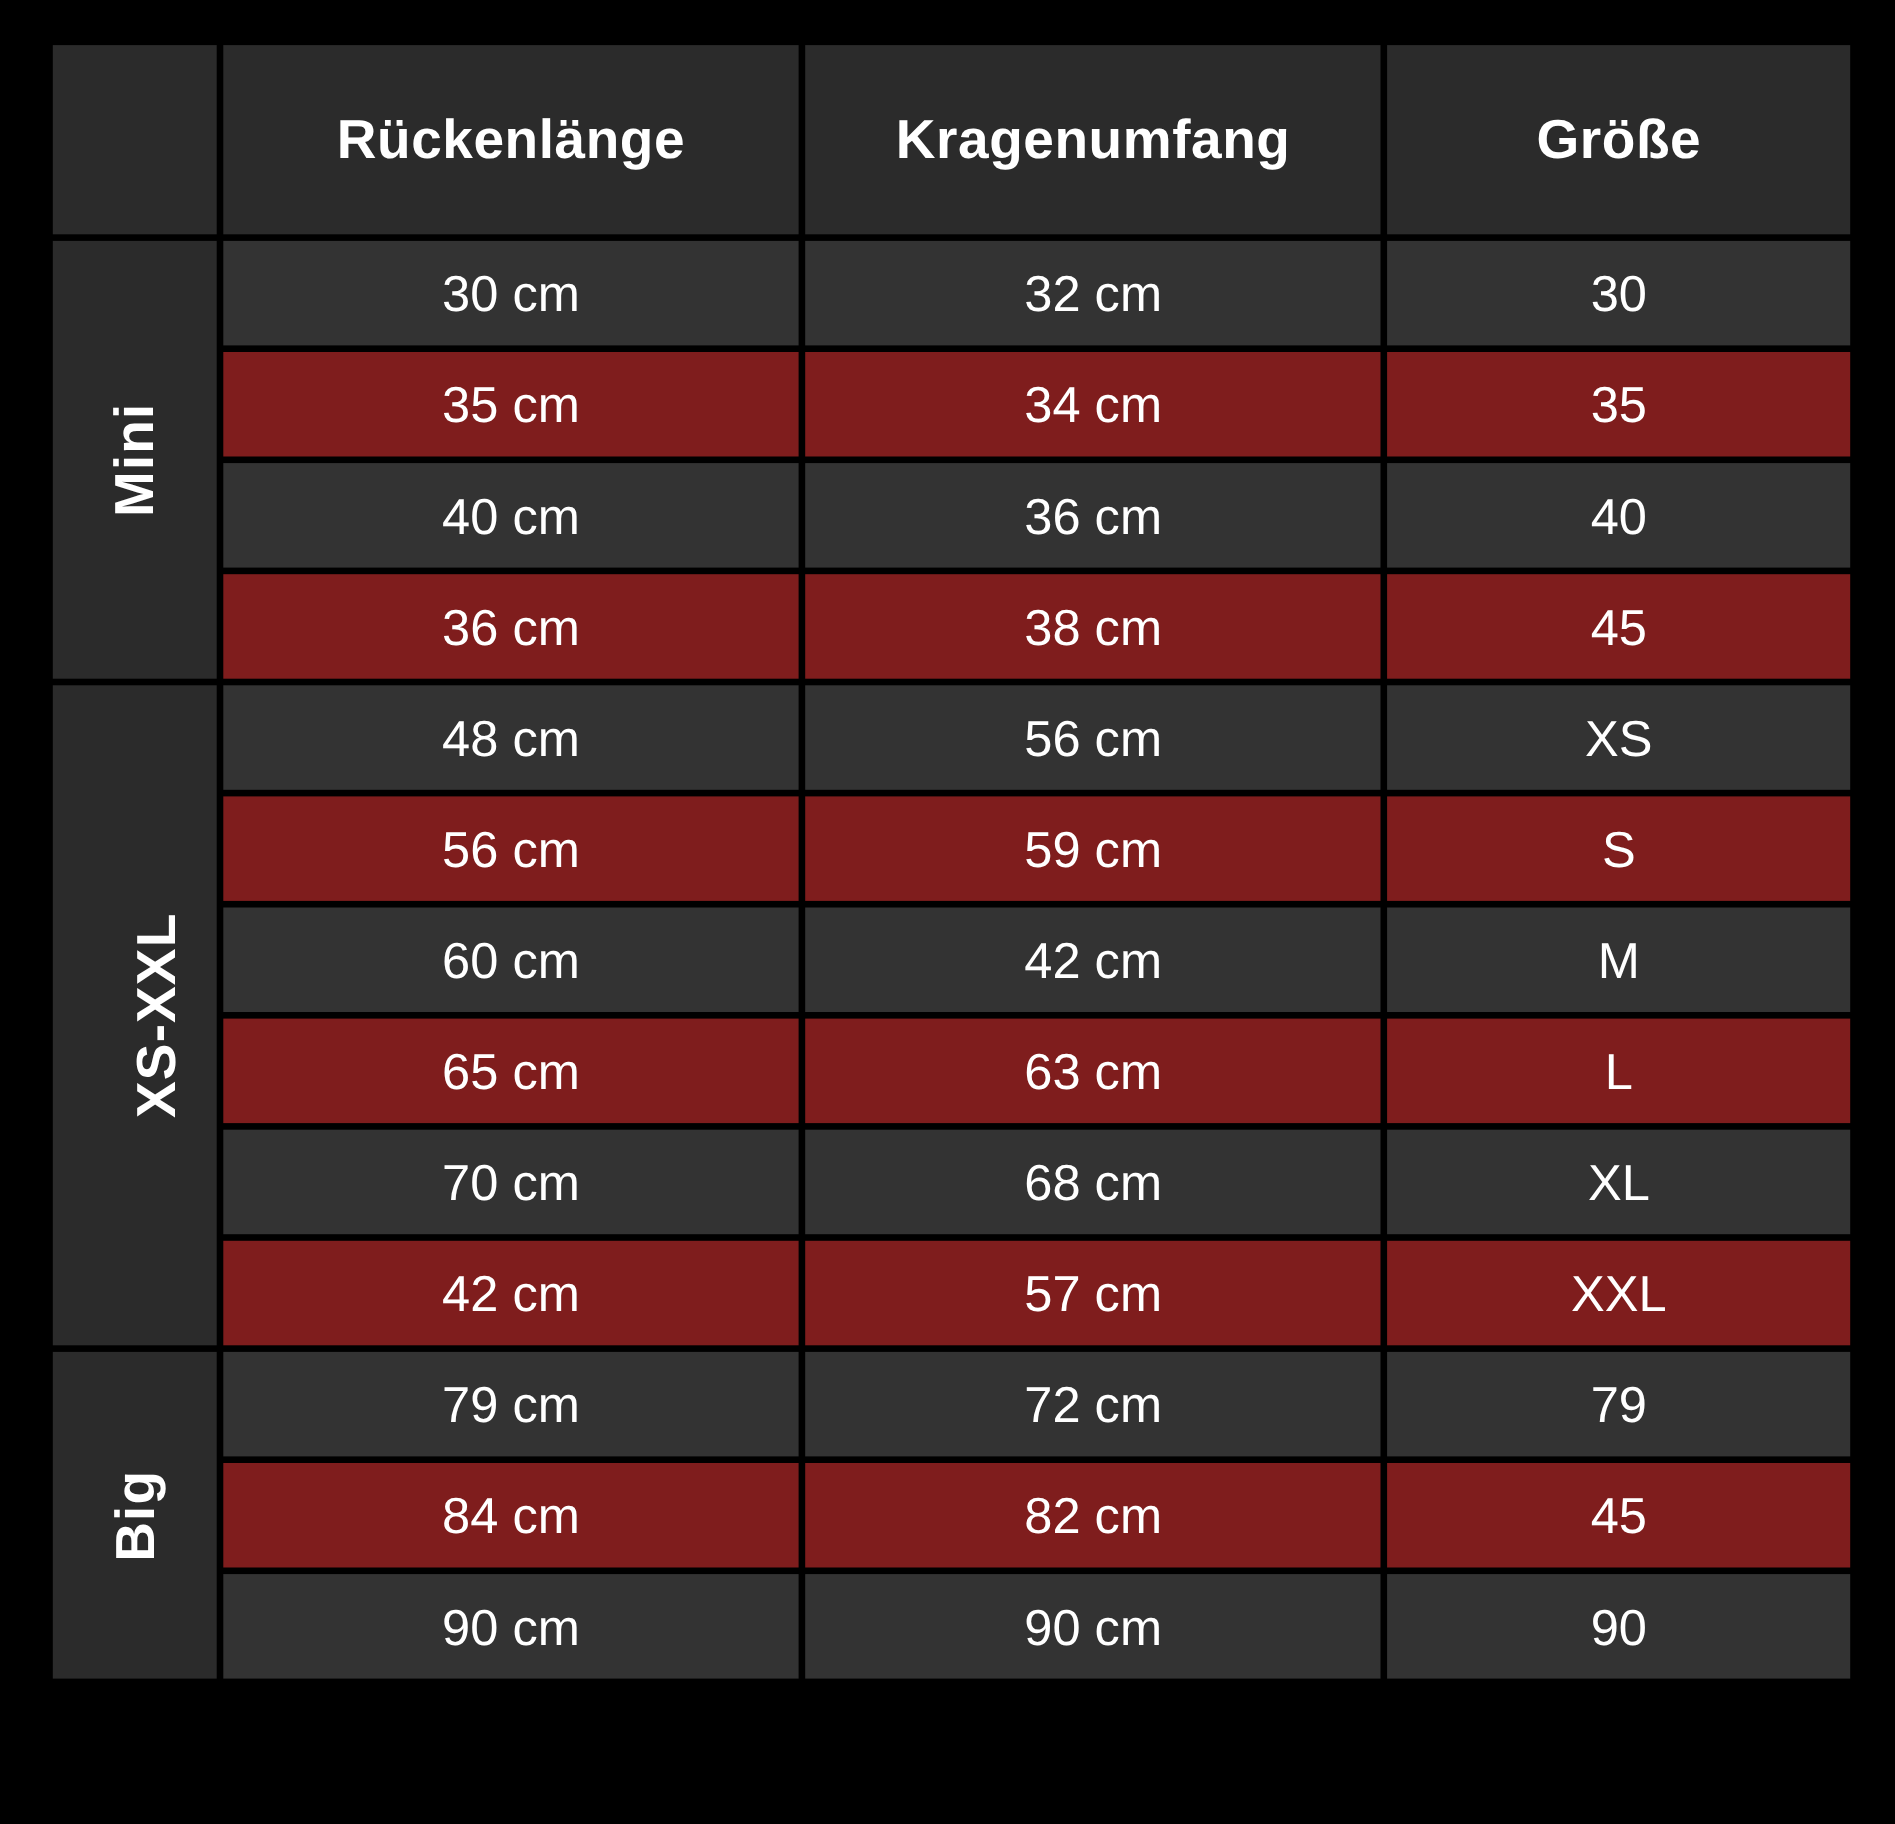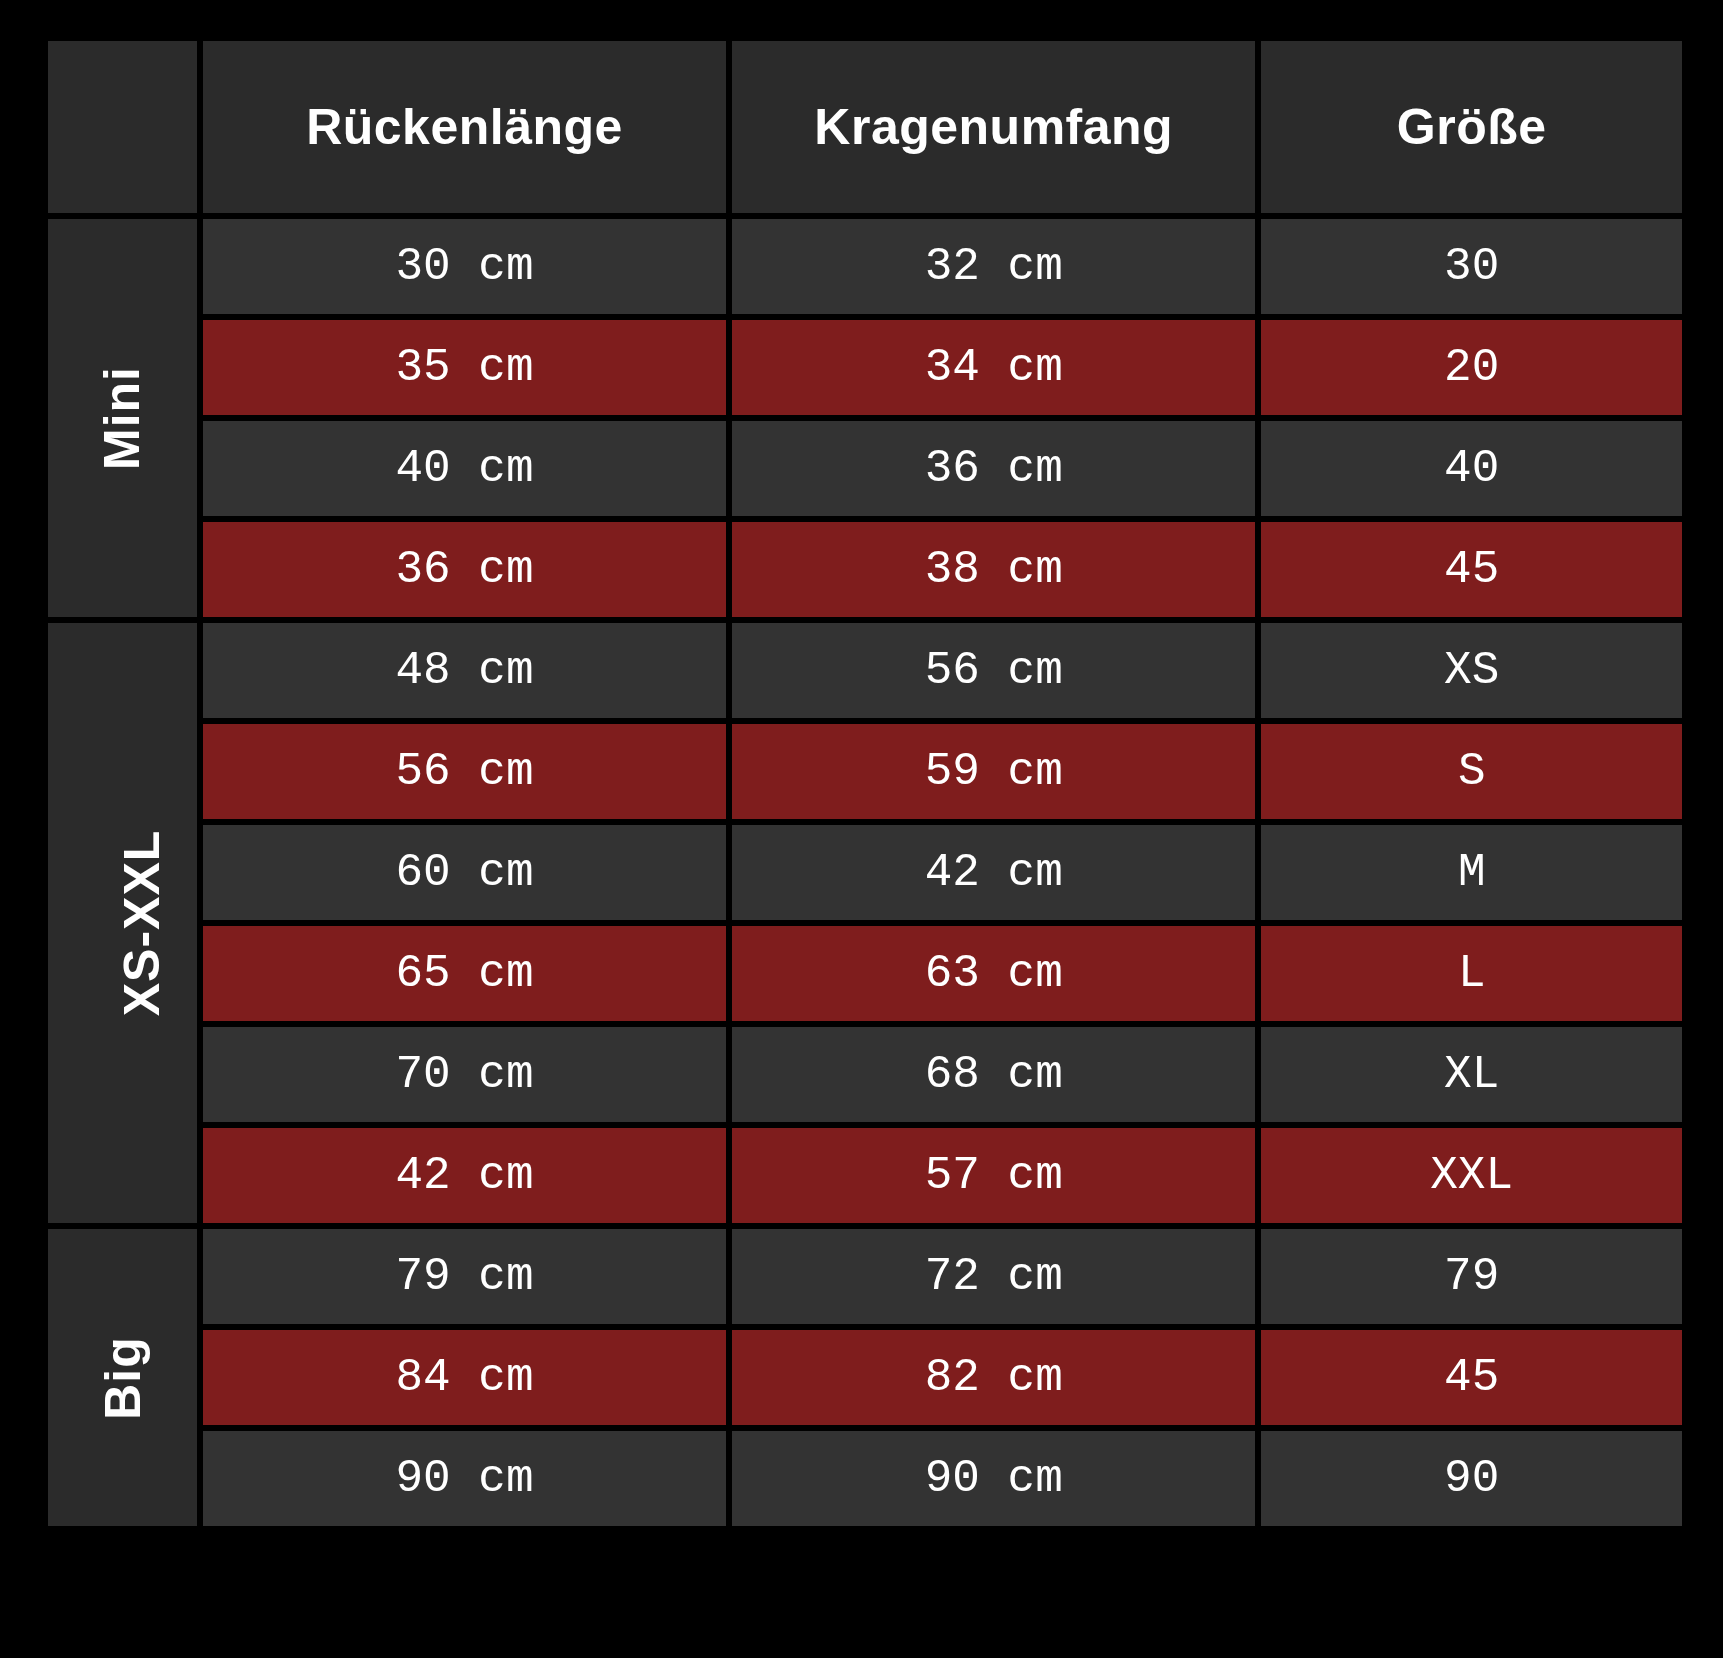--- a/index.html
+++ b/index.html
@@ -64,21 +64,20 @@
     white-space: nowrap;
     letter-spacing: 1px;
   }
   td.data-cell {
     color: #ffffff;
     font-size: 46px;
     text-align: center;
     vertical-align: middle;
     height: 93px;
     font-weight: normal;
-    font-family: Liberation Mono, monospace;
   }
   tr.row-dark td.data-cell { background: #333333; }
   tr.row-light td.data-cell { background: #7f1d1d; }
 </style>
 </head>
 <body>
 
 <div class="sheet">
   <table class="size-table">
     <colgroup>
@@ -98,21 +97,21 @@
     <tbody>
       <tr class="row-dark">
         <td class="group-cell" rowspan="4"><span class="vert">Mini</span></td>
         <td class="data-cell">30 cm</td>
         <td class="data-cell">32 cm</td>
         <td class="data-cell">30</td>
       </tr>
       <tr class="row-light">
         <td class="data-cell">35 cm</td>
         <td class="data-cell">34 cm</td>
-        <td class="data-cell">20</td>
+        <td class="data-cell">35</td>
       </tr>
       <tr class="row-dark">
         <td class="data-cell">40 cm</td>
         <td class="data-cell">36 cm</td>
         <td class="data-cell">40</td>
       </tr>
       <tr class="row-light">
         <td class="data-cell">36 cm</td>
         <td class="data-cell">38 cm</td>
         <td class="data-cell">45</td>

